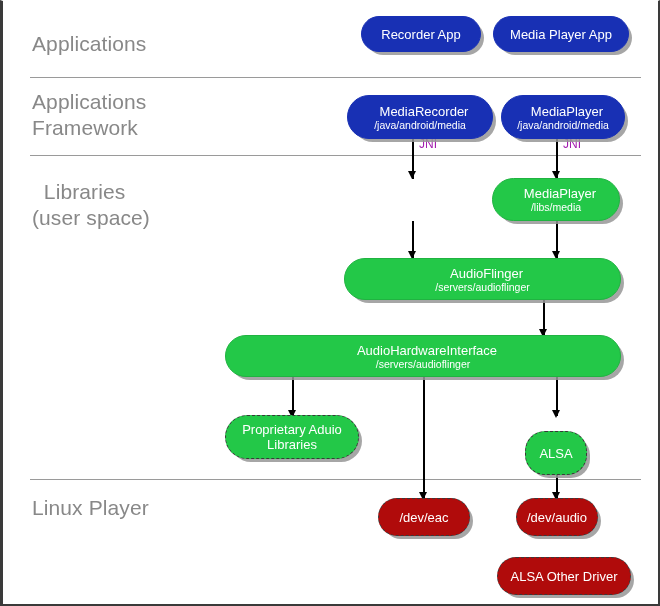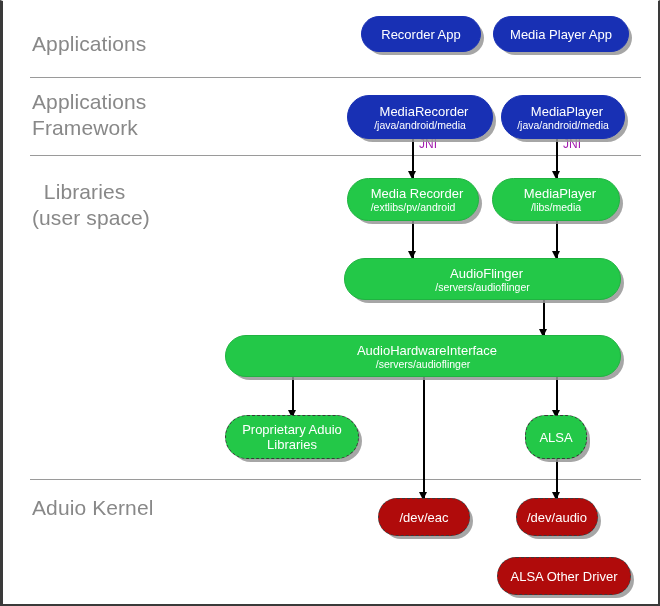--- a/index.html
+++ b/index.html
@@ -98,21 +98,21 @@
   <div class="divider" style="top:478px;"></div>
 
   <div class="layer-label" style="left:29px; top:30px;">Applications</div>
 
   <div class="layer-label" style="left:29px; top:88px;">Applications
 Framework</div>
 
   <div class="layer-label" style="left:29px; top:178px;">  Libraries
 (user space)</div>
 
-  <div class="layer-label" style="left:29px; top:494px;">Aduio Kernel</div>
+  <div class="layer-label" style="left:29px; top:494px;">Linux Player</div>
 
   <div class="vline" style="left:409px; top:138px; height:40px;"></div>
   <div class="arrowhead" style="left:405px; top:170px;"></div>
   <div class="edge-label" style="left:416px; top:136px;">JNI</div>
 
   <div class="vline" style="left:553px; top:138px; height:40px;"></div>
   <div class="arrowhead" style="left:549px; top:170px;"></div>
   <div class="edge-label" style="left:560px; top:136px;">JNI</div>
 
   <div class="vline" style="left:409px; top:220px; height:38px;"></div>
@@ -147,45 +147,41 @@
   <div class="node blue two-line" style="left:344px; top:94px; width:146px; height:44px;">
     <span class="title">MediaRecorder</span>
     <span class="sub">/java/android/media</span>
   </div>
 
   <div class="node blue two-line" style="left:498px; top:94px; width:124px; height:44px;">
     <span class="title">MediaPlayer</span>
     <span class="sub">/java/android/media</span>
   </div>
 
-  <div class="node green solid two-line" style="left:344px; top:177px; width:132px; height:43px;">
-    <span class="title">Media Recorder</span>
-    <span class="sub">/extlibs/pv/android</span>
-  </div>
 
   <div class="node green solid two-line" style="left:489px; top:177px; width:128px; height:43px;">
     <span class="title">MediaPlayer</span>
     <span class="sub">/libs/media</span>
   </div>
 
   <div class="node green solid two-line" style="left:341px; top:257px; width:277px; height:42px;">
     <span class="title">AudioFlinger</span>
     <span class="sub">/servers/audioflinger</span>
   </div>
 
   <div class="node green solid two-line" style="left:222px; top:334px; width:396px; height:42px;">
     <span class="title">AudioHardwareInterface</span>
     <span class="sub">/servers/audioflinger</span>
   </div>
 
   <div class="node green dashed" style="left:222px; top:414px; width:134px; height:44px; border-radius:22px;">
     <span class="title wrap-label">Proprietary Aduio Libraries</span>
   </div>
 
-  <div class="node green dashed" style="left:522px; top:414px; width:62px; height:44px; border-radius:20px;">
+  <div class="node green dashed" style="left:522px; top:430px; width:62px; height:44px; border-radius:20px;">
     <span class="title">ALSA</span>
   </div>
 
   <div class="node red" style="left:375px; top:497px; width:92px; height:38px;">
     <span class="title">/dev/eac</span>
   </div>
 
   <div class="node red" style="left:513px; top:497px; width:82px; height:38px;">
     <span class="title">/dev/audio</span>
   </div>

